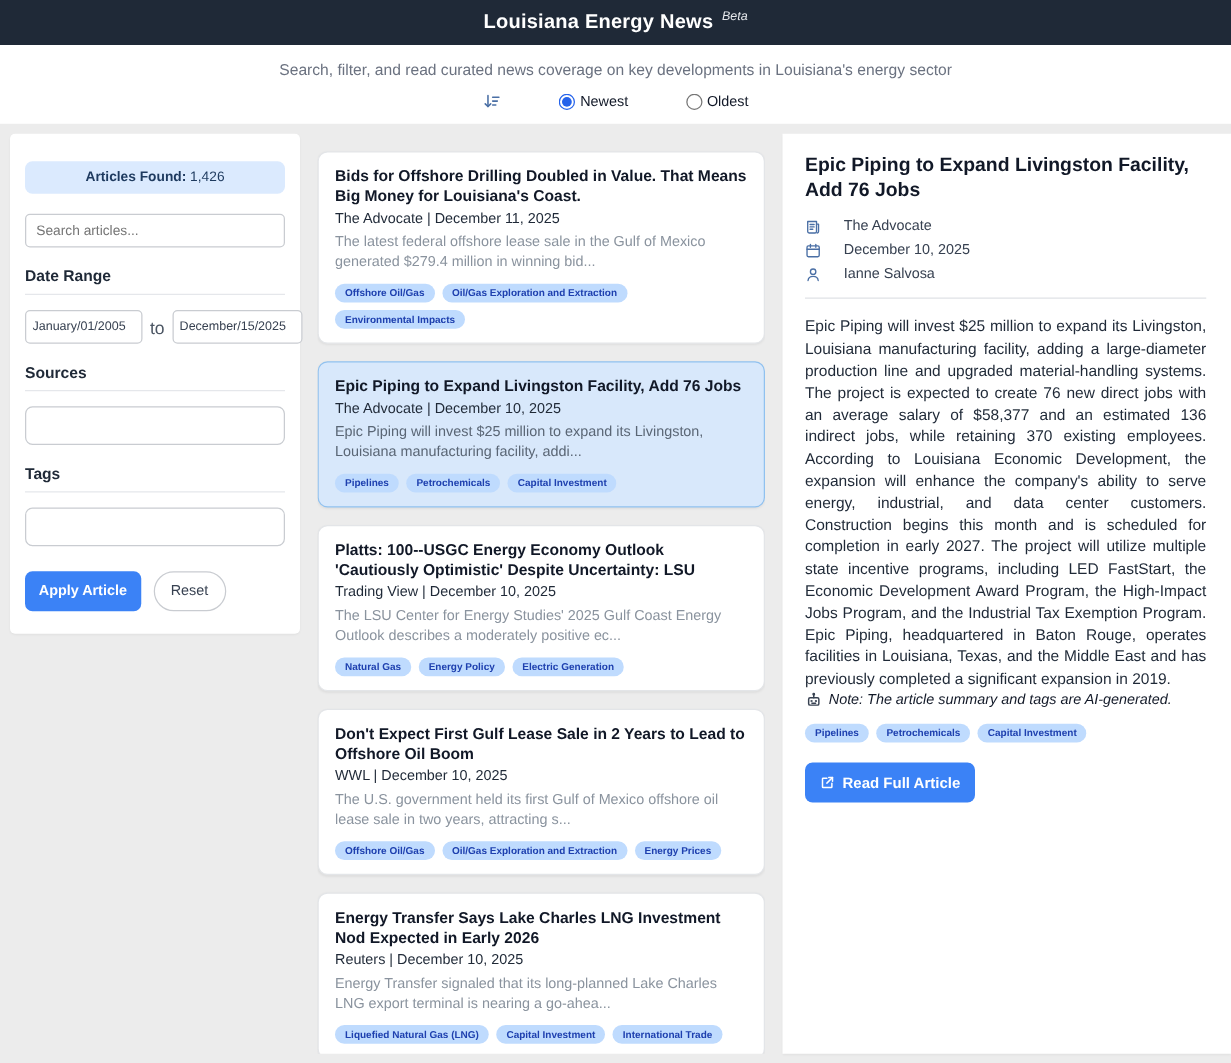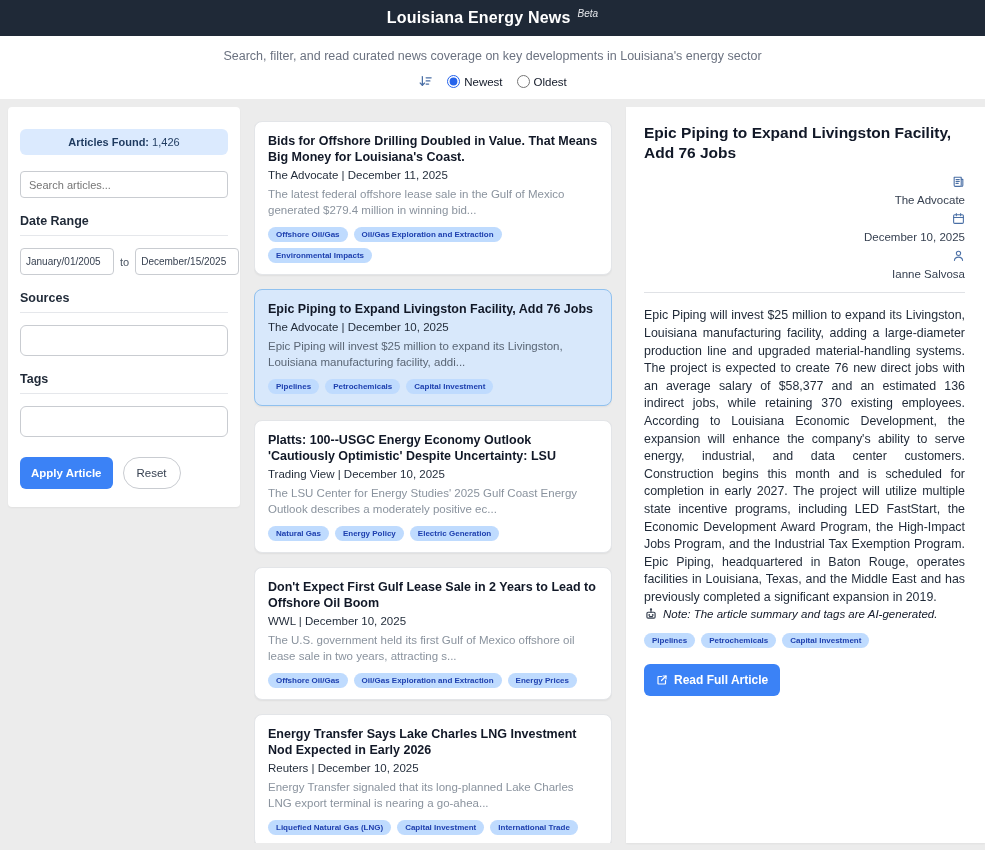--- a/index.html
+++ b/index.html
@@ -19,21 +19,21 @@
   .beta { color: #e5e7eb; font-size: 10px; font-style: italic; position: relative; top: -5px; }
   
   .top-strip { background: #ffffff; padding: 13px 0 10px; }
   .subtitle { text-align: center; color: #6b7280; font-size: 12.5px; }
   .sort-row {
     margin-top: 11px;
     display: flex; align-items: center; justify-content: center; gap: 14px;
     font-size: 11.5px; color: #111827;
   }
   .sort-icon { color: #4a6fa5; display: inline-flex; }
-  .radio-label { display: inline-flex; align-items: center; gap: 4px; cursor: pointer; }
+  .radio-label { display: inline-flex; align-items: center; gap: 4px; cursor: pointer; margin-left: 32px; }
   .radio-label input { accent-color: #2563eb; width: 13px; height: 13px; margin: 0; }
   
   .content { display: flex; gap: 14px; padding: 8px 0 0 8px; height: 744px; }
   
   .sidebar {
     width: 232px; flex: 0 0 232px; background: #ffffff; border-radius: 4px;
     padding: 22px 12px 18px; align-self: flex-start;
     box-shadow: 0 1px 2px rgba(0,0,0,.05);
   }
   .found-badge {
@@ -49,21 +49,21 @@
   .side-section { margin-bottom: 16px; }
   .text-input {
     width: 100%; height: 27px; border: 1px solid #c9ccd1; border-radius: 4px;
     font-family: "Liberation Sans", sans-serif; font-size: 11px; color: #374151;
     padding: 0 8px; background: #fff; outline: none;
   }
   .tall-input { height: 31px; border-radius: 6px; }
   .date-row { display: flex; align-items: center; gap: 6px; }
   .date-row .text-input { font-size: 10px; padding: 0 5px; }
   .date-from { width: 94px; } .date-to { width: 104px; }
-  .to-sep { font-size: 11px; color: #4b5563; }
+  .to-sep { font-size: 14px; color: #4b5563; }
   .btn-row { display: flex; gap: 10px; margin-top: 20px; }
   .btn-primary {
     background: var(--accent, #3b82f6); color: #fff; border: none; border-radius: 6px;
     font-family: "Liberation Sans", sans-serif; font-size: 11.5px; font-weight: bold;
     padding: 9px 11px; cursor: pointer;
   }
   .btn-secondary {
     background: #fff; color: #374151; border: 1px solid #c9ccd1; border-radius: 16px;
     font-family: "Liberation Sans", sans-serif; font-size: 11.5px;
     padding: 9px 13px; cursor: pointer;
@@ -89,21 +89,21 @@
   .tag {
     background: var(--tag-bg, #bfdbfe); color: var(--tag-text, #1e40af);
     font-size: 8px; font-weight: bold; border-radius: 9px; padding: 3px 8px; white-space: nowrap;
   }
   
   .detail {
     flex: 1; background: #ffffff; padding: 16px 20px 16px 18px;
     box-shadow: 0 1px 2px rgba(0,0,0,.05); overflow: hidden;
   }
   .detail-title { font-size: 15.5px; font-weight: bold; color: #111827; line-height: 1.3; margin-bottom: 12px; }
-  .meta-row { display: flex; align-items: flex-end; gap: 6px; font-size: 11.5px; color: #374151; margin-bottom: 6px; flex-direction: column; }
+  .meta-row { display: flex; align-items: flex-start; gap: 18px; font-size: 11.5px; color: #374151; margin-bottom: 6px; }
   .meta-icon { color: #4a6fa5; display: inline-flex; flex: 0 0 auto; }
   .detail-divider { border: none; border-top: 1px solid #e0e2e6; margin: 12px 0 14px; }
   .detail-body { font-size: 12.4px; line-height: 1.42; color: #1f2937; text-align: justify; }
   .ai-note { display: flex; align-items: center; gap: 5px; font-size: 11.5px; font-style: italic; color: #111827; }
   .ai-note .meta-icon { color: #374151; }
   .detail-tags { margin-top: 12px; }
   .read-btn {
     margin-top: 16px; display: inline-flex; align-items: center; gap: 6px;
     background: var(--accent, #3b82f6); color: #fff; border: none; border-radius: 6px;
     font-family: "Liberation Sans", sans-serif; font-size: 12px; font-weight: bold;

